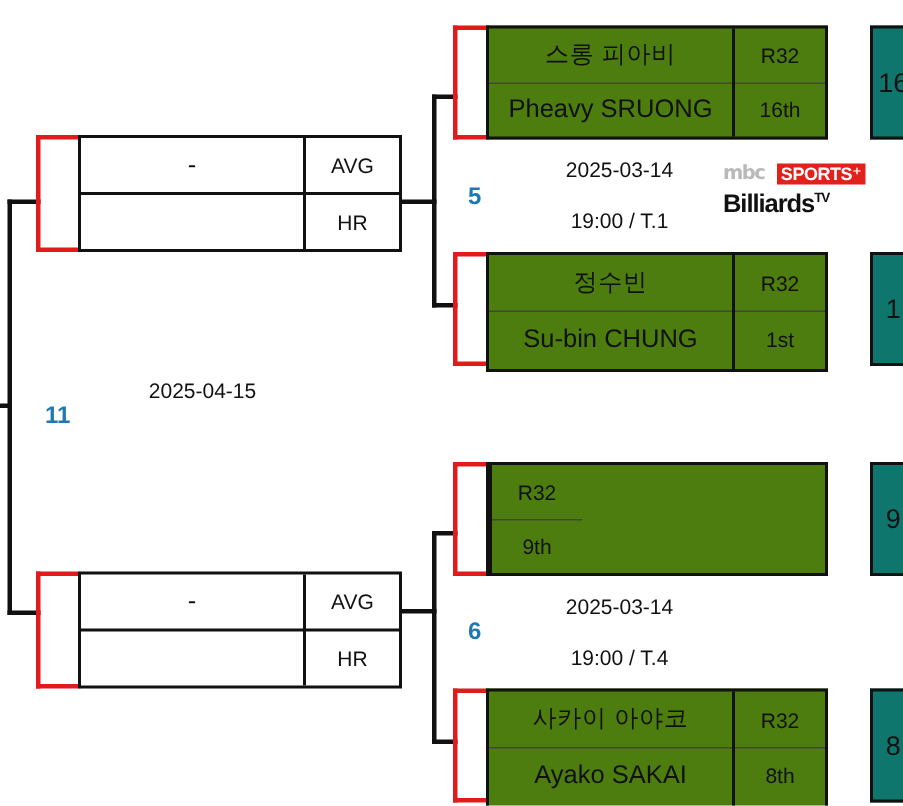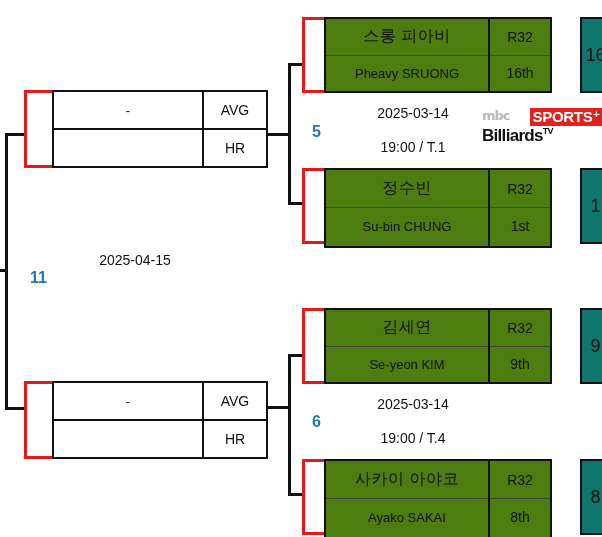--- a/index.html
+++ b/index.html
@@ -25,21 +25,21 @@
   
   .card{position:absolute;box-sizing:border-box;display:flex;
         border:2px solid #111;background:#4d7c0f;}
   .card .namecol{display:flex;flex-direction:column;flex:1 1 auto;min-width:0;}
   .card .metacol{display:flex;flex-direction:column;
                  border-left:2px solid #111;box-sizing:border-box;}
   .card .row{display:flex;align-items:center;justify-content:center;
              box-sizing:border-box;}
   .card .row.top{border-bottom:1px solid #444;}
   .kr{font-size:16px;letter-spacing:.5px;}
-  .en{font-size:13px;}
+  .en{font-size:17px;}
   .meta{font-size:14px;}
 
   
   .seedbox{position:absolute;box-sizing:border-box;border:2px solid #111;
            display:flex;align-items:center;justify-content:center;
            font-size:18px;background:#0f766e;margin-left:28px;}
 
   
   .lbox{position:absolute;box-sizing:border-box;display:flex;
         border:2px solid #111;background:#fff;}
@@ -47,25 +47,25 @@
   .lbox .metacol{display:flex;flex-direction:column;border-left:2px solid #111;}
   .lbox .row{display:flex;align-items:center;justify-content:center;box-sizing:border-box;}
   .lbox .row.top{border-bottom:2px solid #111;}
 
   
   .matchno{position:absolute;color:#1f78b4;font-weight:bold;font-size:16px;}
   .infoline{position:absolute;font-size:14px;white-space:nowrap;text-align:center;}
 
   
   .logo{position:absolute;width:90px;height:42px;}
-  .logo .l1{display:flex;align-items:flex-start;height:15px;}
+  .logo .l1{display:flex;align-items:center;height:15px;}
   .logo .mbc{font-size:13px;font-weight:bold;color:#b9b9b9;letter-spacing:-1px;
              font-family:"DejaVu Sans",sans-serif;}
-  .logo .sports{background:#e2211c;color:#fff;font-size:15px;font-weight:bold;
-                padding:0 3px;margin-left:20px;letter-spacing:-.3px;}
+  .logo .sports{background:#e2211c;color:#fff;font-size:12px;font-weight:bold;
+                padding:0 3px;margin-left:8px;letter-spacing:-.3px;}
   .logo .l2{margin-top:3px;font-size:17px;font-weight:bold;color:#111;
             letter-spacing:-.7px;position:relative;}
   .logo .tv{font-size:9px;vertical-align:super;font-weight:bold;}
 </style>
 </head>
 <body>
 
 <div id="stage">
 
   <div class="ln-v" style="left:5px;  top:133px; height:277px;"></div>
@@ -145,24 +145,20 @@
       <span class="mbc">mbc</span>
       <span class="sports">SPORTS⁺</span>
     </div>
     <div class="l2">
       <span>Billiards</span><span class="tv">TV</span>
     </div>
   </div>
 
   <div class="hook" style="left:302px; top:308px; width:24px; height:76px;"></div>
   <div class="card" style="left:324px; top:308px; width:228px; height:76px;">
-    <div class="namecol">
-      <div class="row top kr" style="height:38px;">김세연</div>
-      <div class="row en" style="height:36px;">Se-yeon KIM</div>
-    </div>
     <div class="metacol" style="width:62px;">
       <div class="row top meta" style="height:38px;">R32</div>
       <div class="row meta" style="height:36px;">9th</div>
     </div>
   </div>
   <div class="seedbox" style="left:552px; top:308px; width:31px; height:76px;">9</div>
 
   <div class="hook" style="left:302px; top:459px; width:24px; height:76px;"></div>
   <div class="card" style="left:324px; top:459px; width:228px; height:89px;">
     <div class="namecol">

